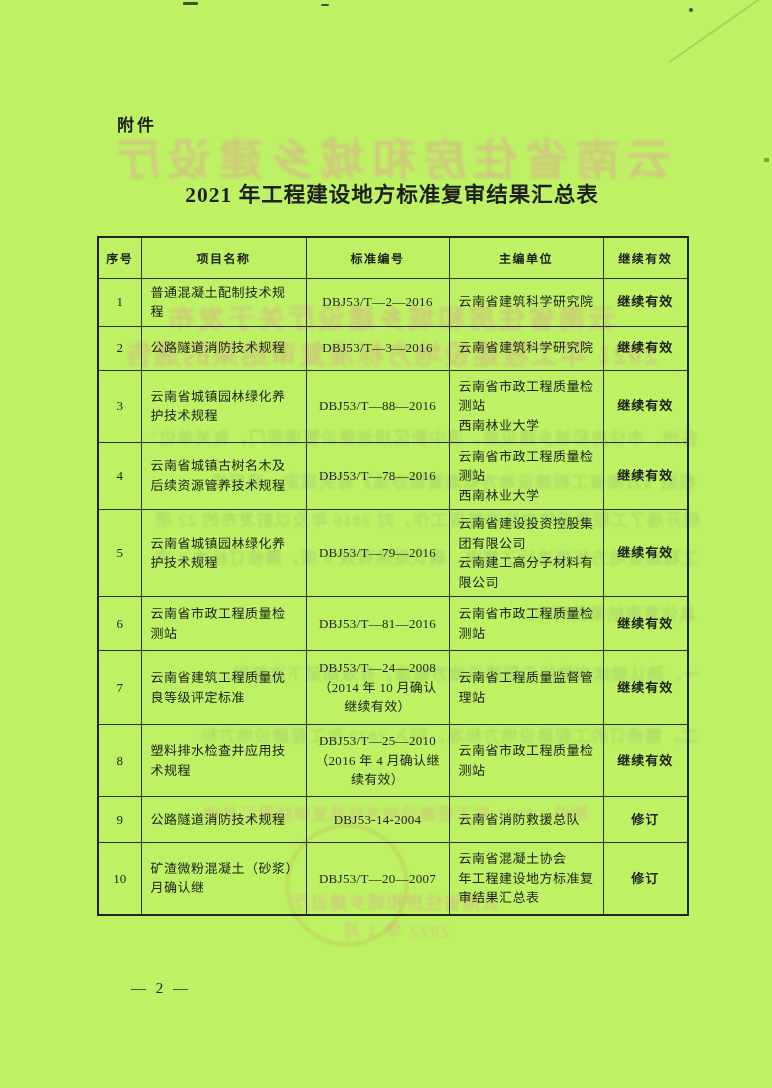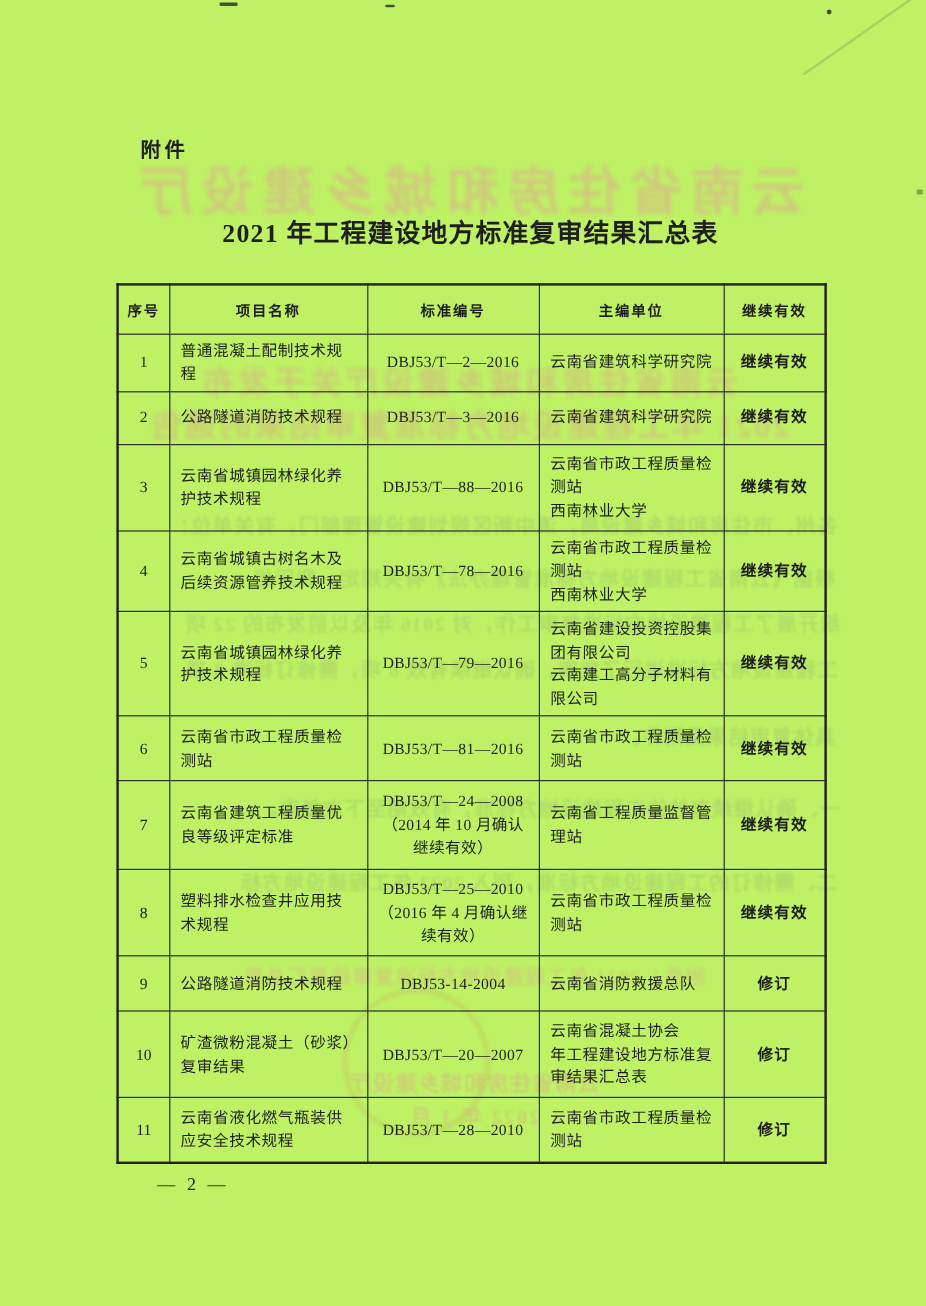--- a/index.html
+++ b/index.html
@@ -248,32 +248,25 @@
   <tr>
     <td class="c-no">9</td>
     <td class="c-name">公路隧道消防技术规程</td>
     <td class="c-code">DBJ53-14-2004</td>
     <td class="c-unit">云南省消防救援总队</td>
     <td class="c-result">修订</td>
   </tr>
 
   <tr>
     <td class="c-no">10</td>
-    <td class="c-name">矿渣微粉混凝土（砂浆）复审结果</td>
+    <td class="c-name">矿渣微粉混凝土（砂浆）月确认继</td>
     <td class="c-code">DBJ53/T—20—2007</td>
     <td class="c-unit">云南省混凝土协会
 年工程建设地方标准复审结果汇总表</td>
     <td class="c-result">修订</td>
   </tr>
 
-  <tr>
-    <td class="c-no">11</td>
-    <td class="c-name">云南省液化燃气瓶装供应安全技术规程</td>
-    <td class="c-code">DBJ53/T—28—2010</td>
-    <td class="c-unit">云南省市政工程质量检测站</td>
-    <td class="c-result">修订</td>
-  </tr>
 </tbody>
     </table>
 
     <div class="pageno">— 2 —</div>
   </div>
 </div>
 
 </body></html>

